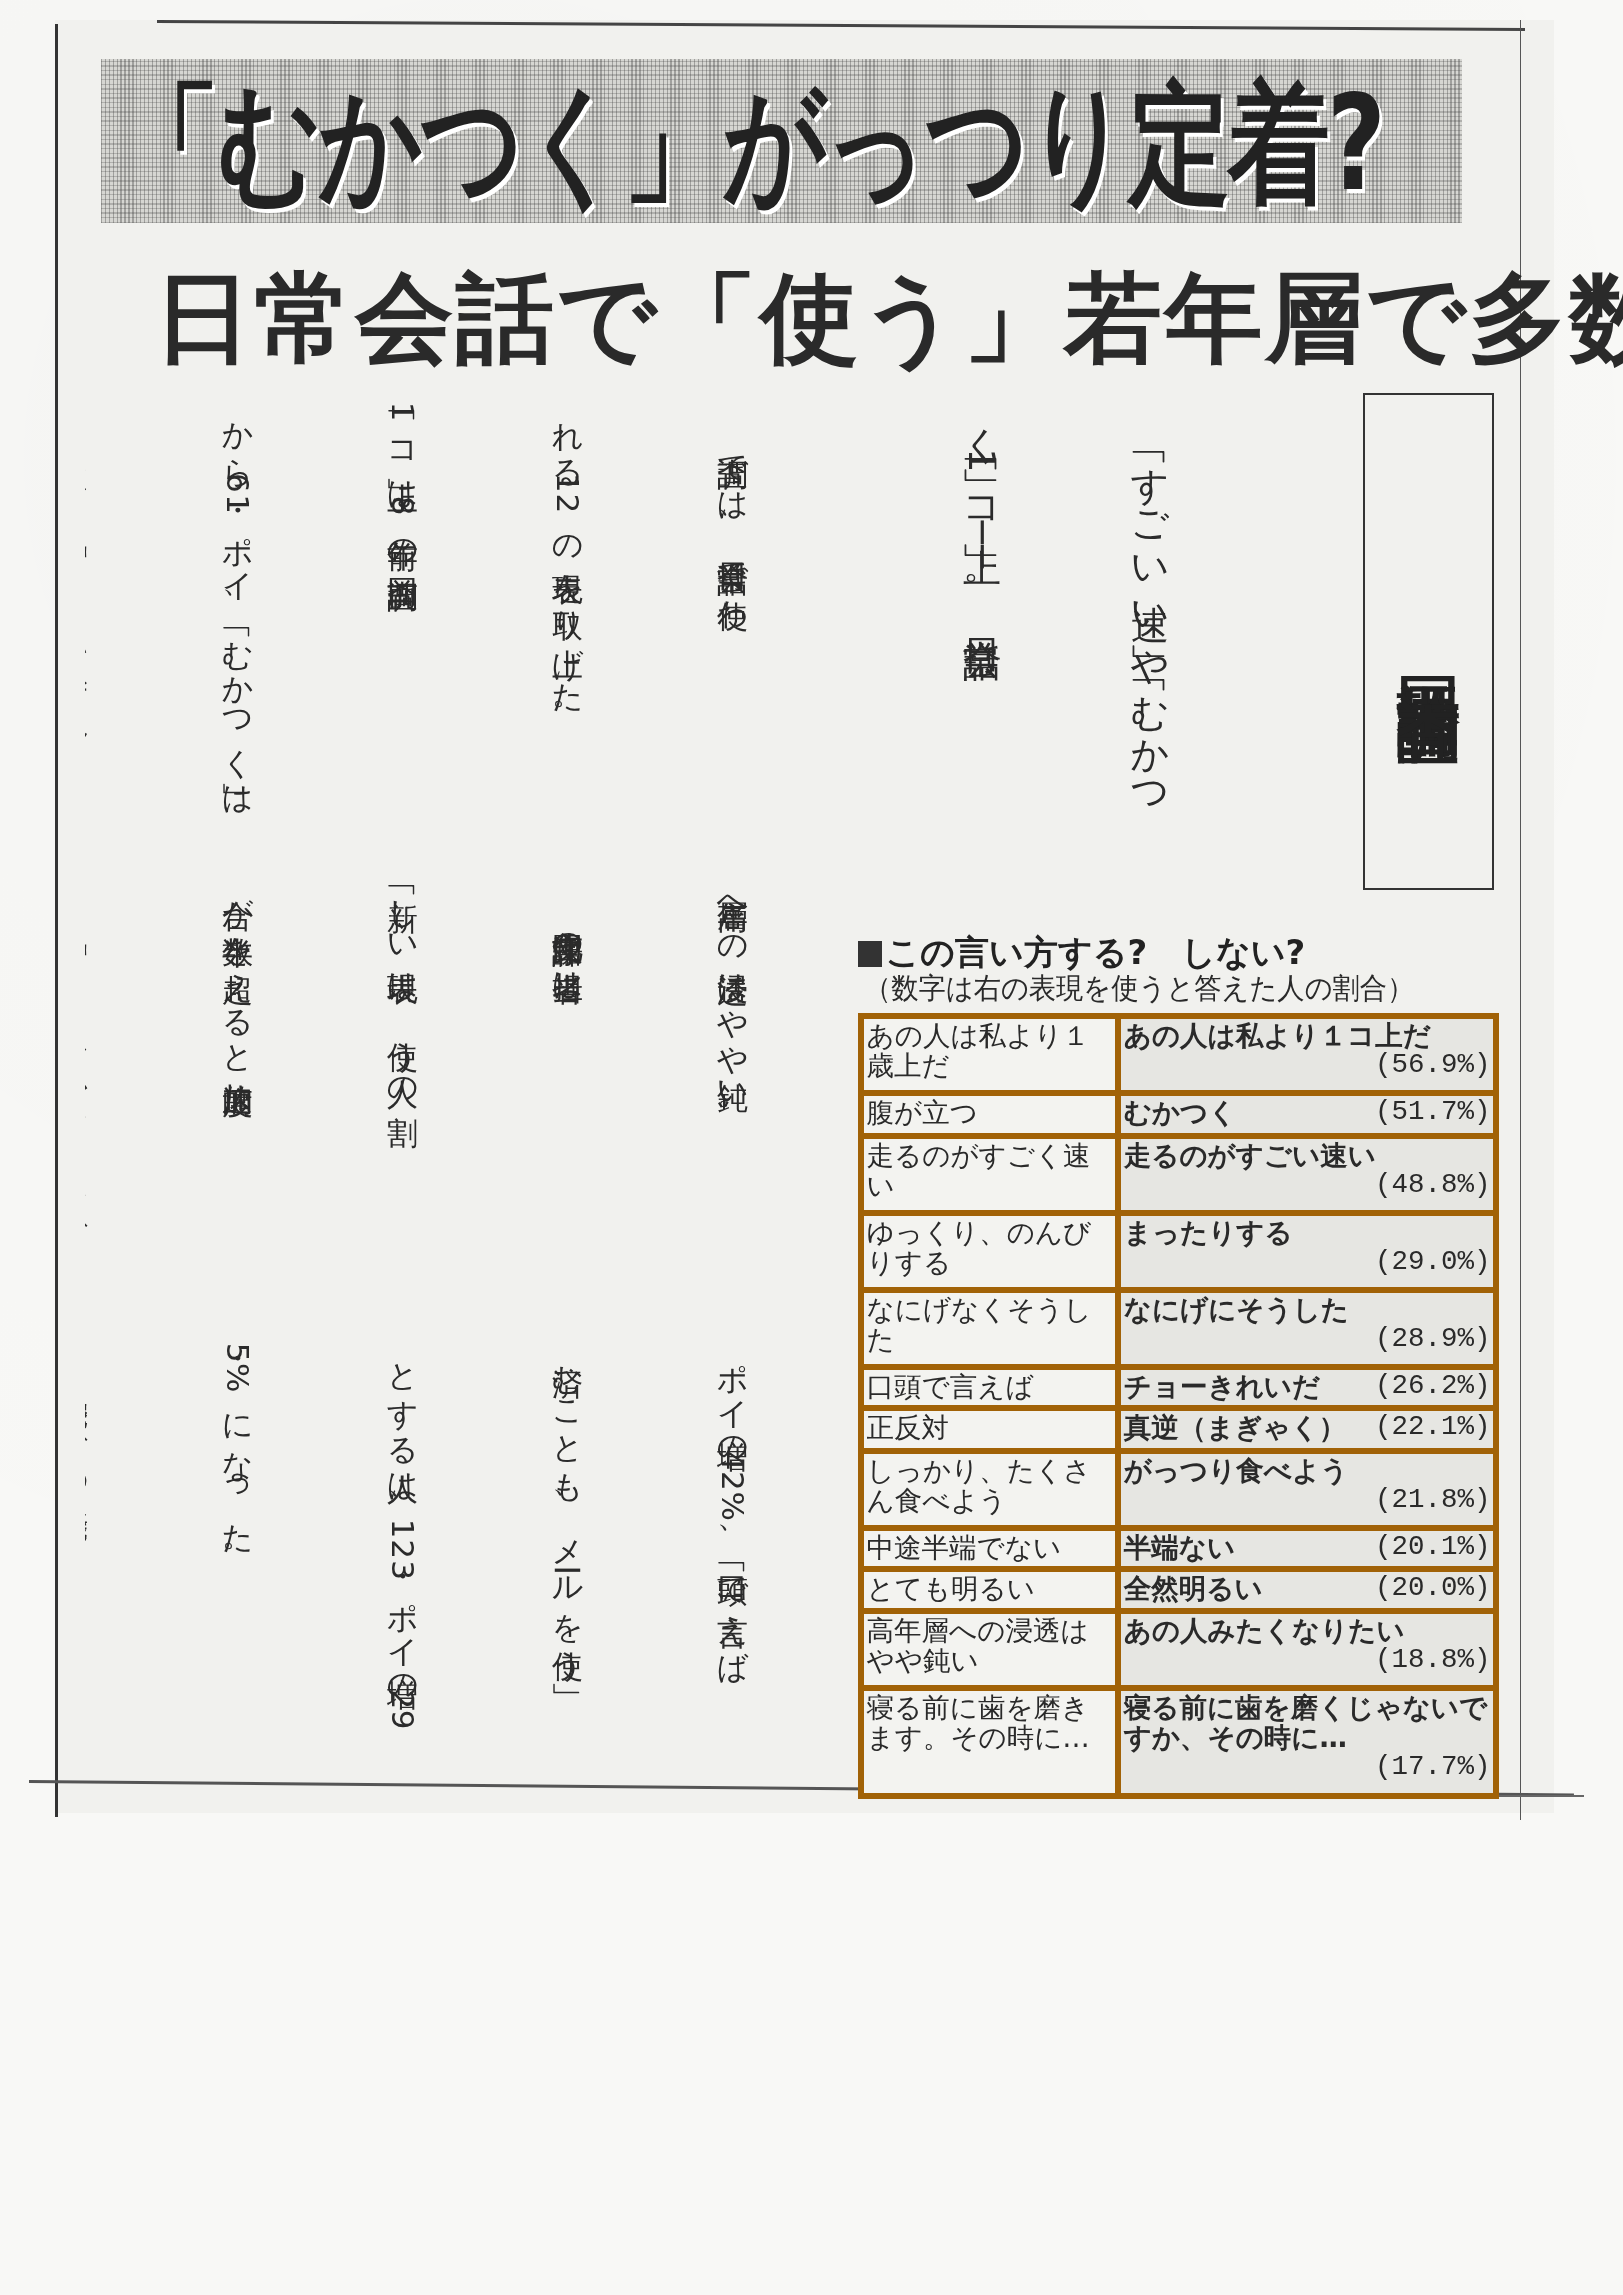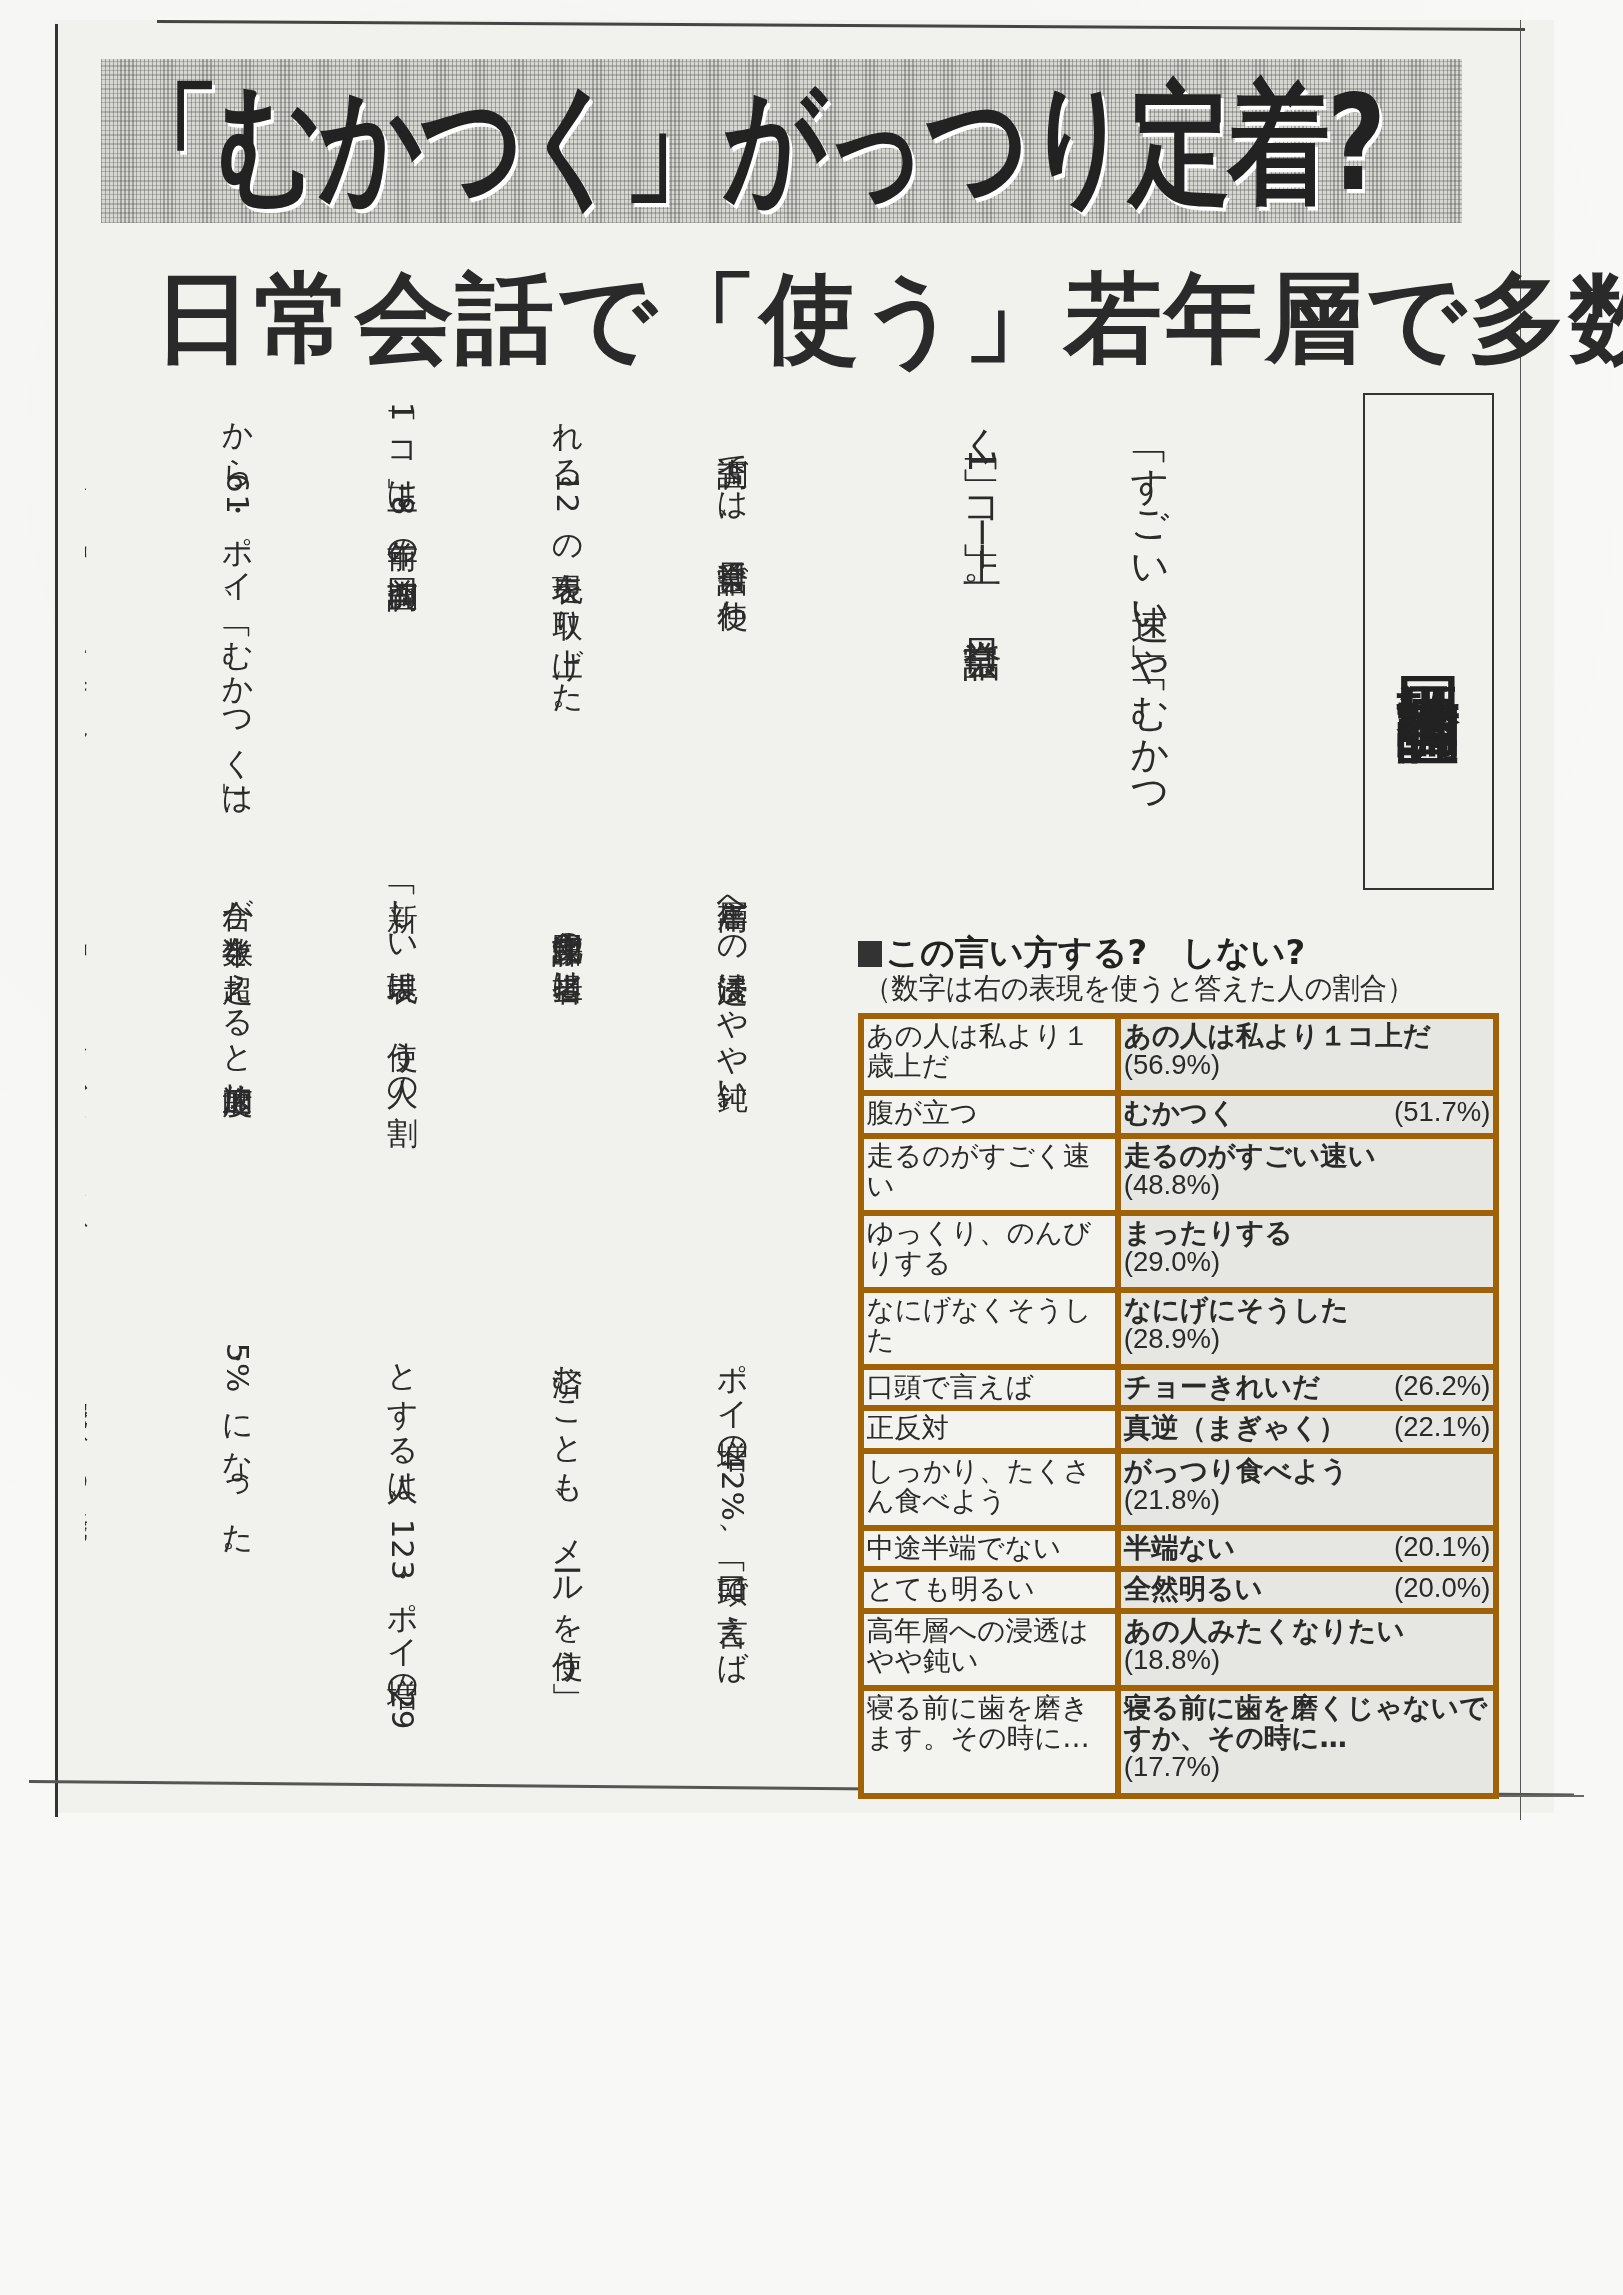--- a/index.html
+++ b/index.html
@@ -97,21 +97,21 @@
     position:absolute; left:858px; top:1013px; width:641px;
     border-collapse:collapse; table-layout:fixed;
     font-family:"DejaVu Sans", sans-serif; color:#2a2a2a;
   }
   table.survey td {
     border:6px solid #a16207; vertical-align:top; padding:1.3px 2.6px;
     font-size:27.5px; line-height:30px;
   }
   table.survey td.orig { width:246px; background:#f3f3f0; }
   table.survey td.new { background:#e6e6e2; font-weight:bold; position:relative; }
-  .pct { display:block; text-align:left; font-weight:normal; font-family:Liberation Sans, sans-serif; }
+  .pct { display:block; text-align:right; font-weight:normal; font-family:Liberation Mono, monospace; }
   .pct.inline { display:inline; float:right; }
 </style>
 </head>
 <body>
 
 <div class="paper"></div>
 <div class="clip-area"></div>
 <div class="rule-left"></div>
 <div class="rule-top"></div>
 <div class="rule-right"></div>

